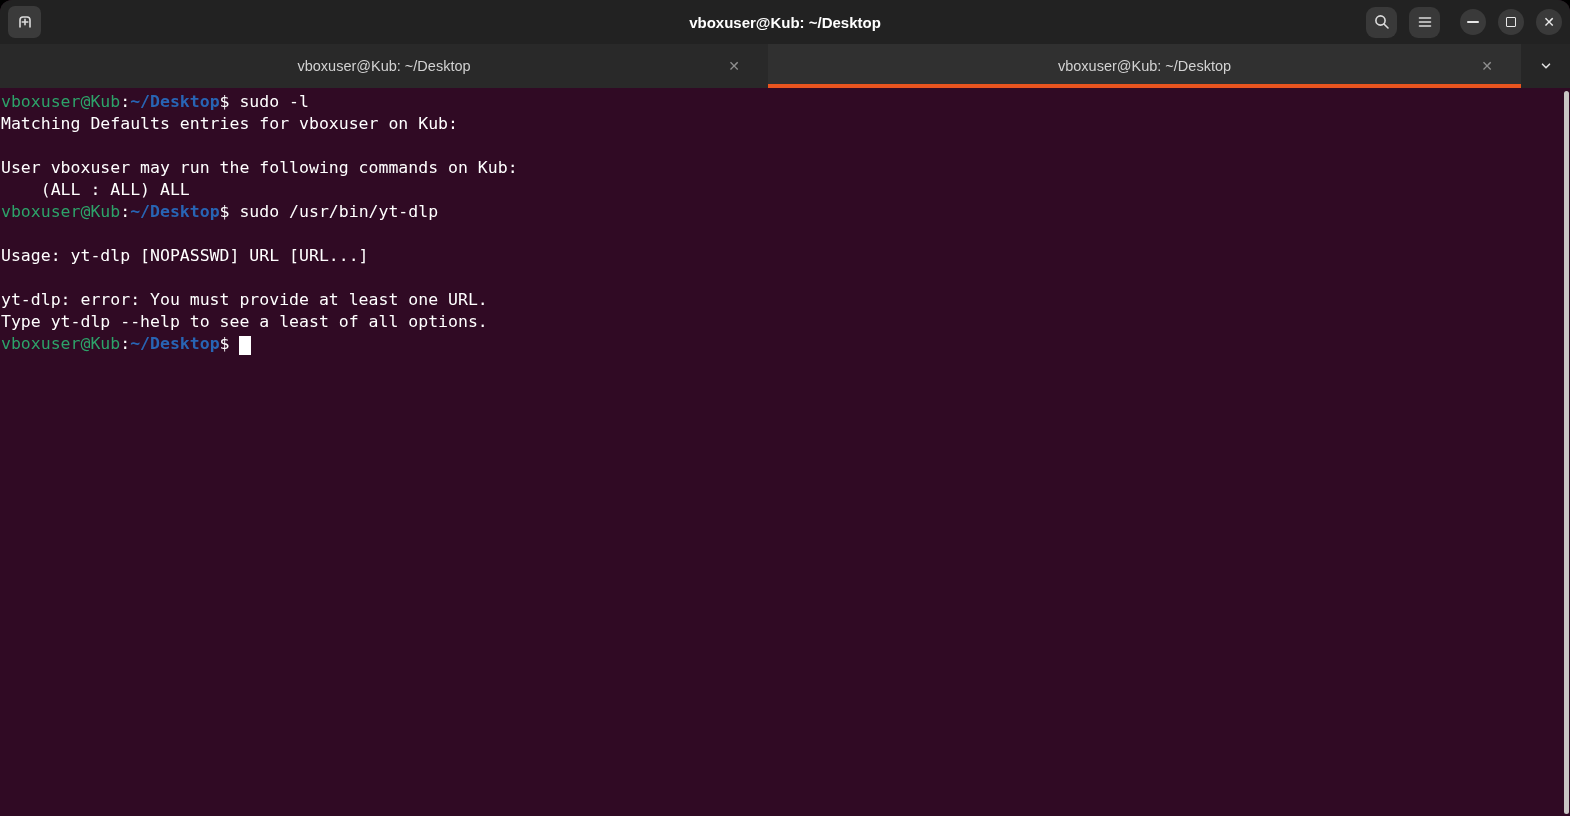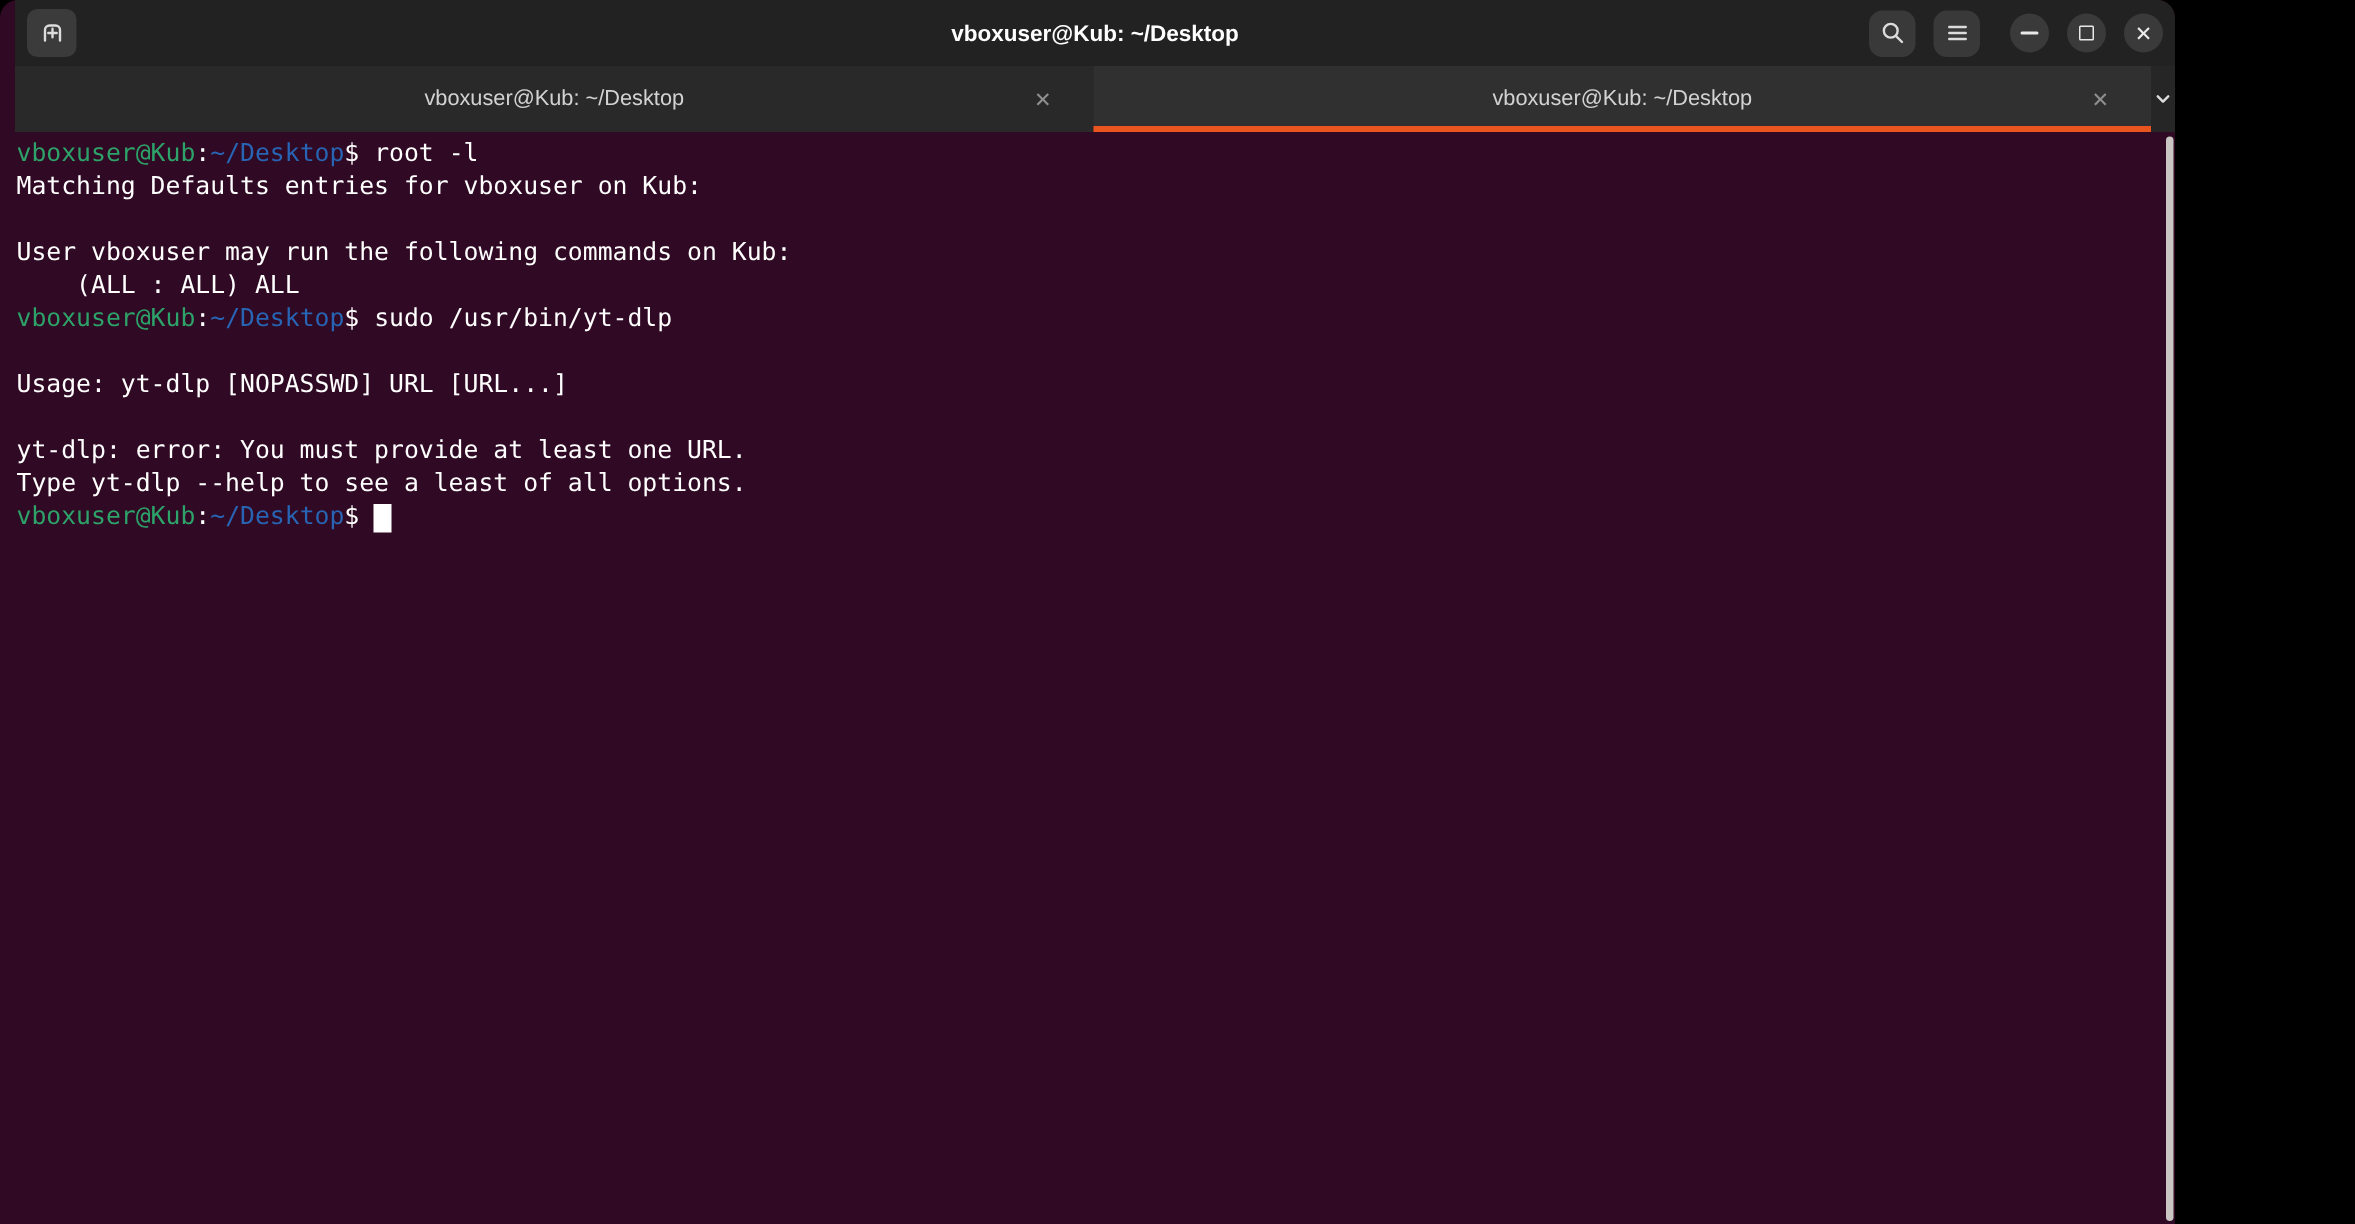--- a/index.html
+++ b/index.html
@@ -1,25 +1,24 @@
 <!DOCTYPE html>
 <html style="--term-bg: #300A24; --term-fg: #FFFFFF; --term-green: #2DA269; --term-blue: #2864B4; --accent: #E9541F;"><head>
 <meta charset="utf-8">
 <style>
   * { margin:0; padding:0; box-sizing:border-box; }
   html,body { background:#000; width:1570px; height:816px; overflow:hidden; }
   body { font-family:"Liberation Sans", sans-serif; }
 
   .window {
-    width:1450px; height:816px;
+    width:1570px; height:816px;
     border-radius:12px 12px 0 0;
     overflow:hidden;
     display:flex; flex-direction:column;
     background:var(--term-bg,#300A24);
-    padding-left:10px;
   }
 
   
   .headerbar {
     height:44px; flex:0 0 44px;
     background:#222222;
     position:relative;
     display:flex; align-items:center;
   }
   .newtab-btn {
@@ -98,21 +97,21 @@
     position:relative;
     padding:3px 10px 0 1px;
     font-family:"DejaVu Sans Mono", monospace;
     font-size:16.5px; line-height:22px;
     color:var(--term-fg,#FFFFFF);
     overflow:hidden;
   }
   .tline { white-space:pre; height:22px; }
   .seg-fg { color:var(--term-fg,#FFFFFF); }
   .seg-green { color:var(--term-green,#2DA269); font-weight:400; }
-  .seg-blue { color:var(--term-blue,#2864B4); font-weight:400; }
+  .seg-blue { color:var(--term-blue,#2864B4); font-weight:700; }
   .cursor {
     display:inline-block; width:12px; height:19px;
     background:#ffffff; vertical-align:text-bottom;
     margin-bottom:-2px;
   }
   .scrollbar-thumb {
     position:absolute; right:1px; top:3px; bottom:2px; width:5px;
     background:#c9c6c4; border-radius:3px;
   }
 </style>
@@ -167,21 +166,21 @@
     </div>
     <div class="tab-chevron">
       <svg class="icon" width="16" height="16" viewBox="0 0 16 16">
         <path d="M4.5 6.2 L8 9.8 L11.5 6.2"></path>
       </svg>
     </div>
   </div>
 
   <div class="terminal">
     <div id="term-out">
-        <div class="tline"><span class="seg-green">vboxuser@Kub</span><span class="seg-fg">:</span><span class="seg-blue">~/Desktop</span><span class="seg-fg">$ root -l</span></div>
+        <div class="tline"><span class="seg-green">vboxuser@Kub</span><span class="seg-fg">:</span><span class="seg-blue">~/Desktop</span><span class="seg-fg">$ sudo -l</span></div>
         <div class="tline"><span class="seg-fg">Matching Defaults entries for vboxuser on Kub:</span></div>
         <div class="tline">&nbsp;</div>
         <div class="tline"><span class="seg-fg">User vboxuser may run the following commands on Kub:</span></div>
         <div class="tline"><span class="seg-fg">    (ALL : ALL) ALL</span></div>
         <div class="tline"><span class="seg-green">vboxuser@Kub</span><span class="seg-fg">:</span><span class="seg-blue">~/Desktop</span><span class="seg-fg">$ sudo /usr/bin/yt-dlp</span></div>
         <div class="tline">&nbsp;</div>
         <div class="tline"><span class="seg-fg">Usage: yt-dlp [NOPASSWD] URL [URL...]</span></div>
         <div class="tline">&nbsp;</div>
         <div class="tline"><span class="seg-fg">yt-dlp: error: You must provide at least one URL.</span></div>
         <div class="tline"><span class="seg-fg">Type yt-dlp --help to see a least of all options.</span></div>

